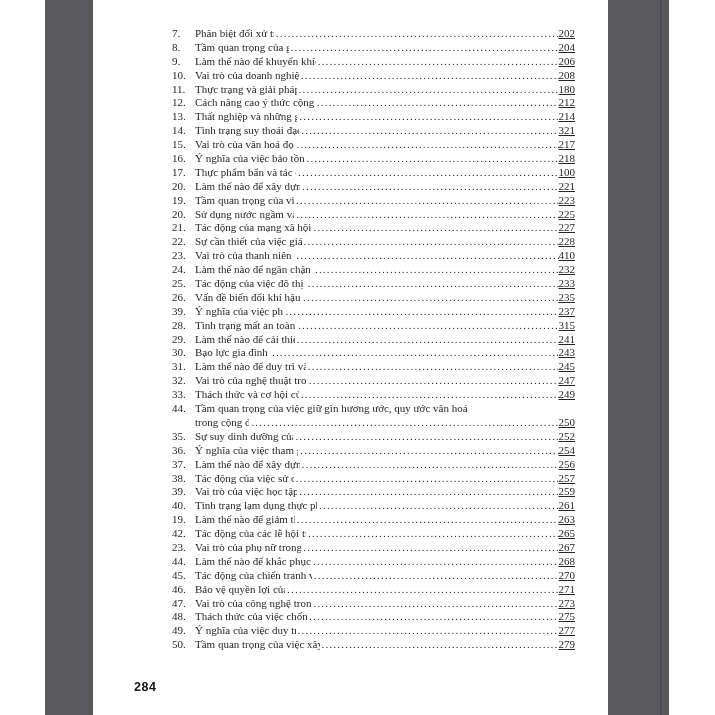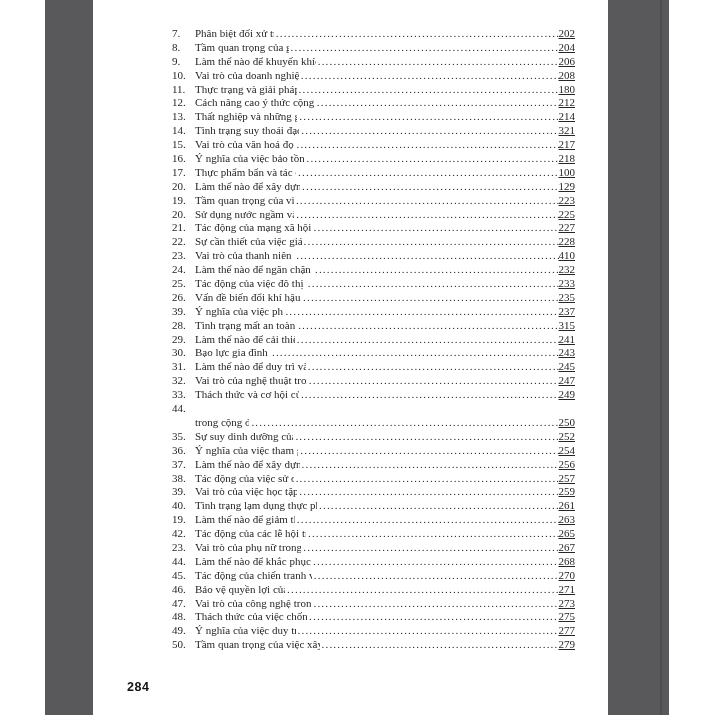--- a/index.html
+++ b/index.html
@@ -27,21 +27,21 @@
   .t   { white-space:nowrap; flex:0 1 auto; overflow:hidden; }
   .dots{
     flex:1 1 auto; min-width:4px; overflow:hidden; white-space:nowrap;
     letter-spacing:1.2px; margin-left:2px;
   }
   .dots::after {
     content:".........................................................................................................................................................";
   }
   .pg  { white-space:nowrap;text-decoration:underline; }
   .folio {
-    position:absolute; left:127px; top:680px;
+    position:absolute; left:134px; top:680px;
     font-family:"Liberation Sans","DejaVu Sans",sans-serif;
     font-weight:bold; font-size:12.5px; color:#141414; letter-spacing:0.5px;
   }
 </style>
 </head>
 <body>
 
 <div>
   <div class="scan-bar left"></div>
   <div class="scan-bar right"></div>
@@ -121,21 +121,21 @@
     <span class="num">17.</span>
     <span class="t">Thực phẩm bẩn và tác động đến sức khoẻ cộng đồng. </span>
     <span class="dots"></span>
     <span class="pg">100</span>
   </div>
 
   <div class="row">
     <span class="num">20.</span>
     <span class="t">Làm thế nào để xây dựng một xã hội nhân ái và chia sẻ?</span>
     <span class="dots"></span>
-    <span class="pg">129</span>
+    <span class="pg">221</span>
   </div>
 
   <div class="row">
     <span class="num">19.</span>
     <span class="t">Tầm quan trọng của việc bảo vệ động vật hoang dã. </span>
     <span class="dots"></span>
     <span class="pg">223</span>
   </div>
 
   <div class="row">
@@ -231,20 +231,21 @@
 
   <div class="row">
     <span class="num">33.</span>
     <span class="t">Thách thức và cơ hội của Việt Nam trong kỉ nguyên số. </span>
     <span class="dots"></span>
     <span class="pg">249</span>
   </div>
 
   <div class="row">
     <span class="num">44.</span>
+    <span class="t">Tầm quan trọng của việc giữ gìn hương ước, quy ước văn hoá</span>
 
   </div>
 
   <div class="row">
     <span class="num"></span>
     <span class="t">trong cộng đồng dân cư. </span>
     <span class="dots"></span>
     <span class="pg">250</span>
   </div>
 

